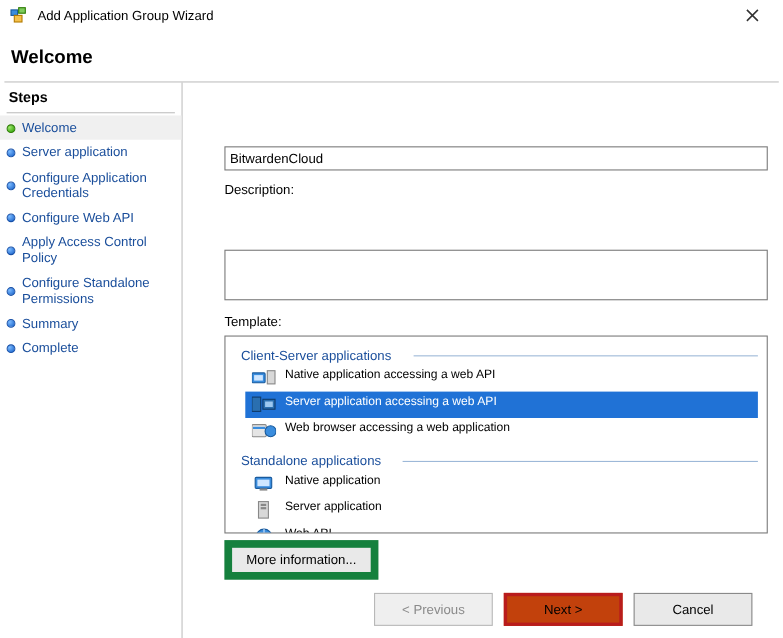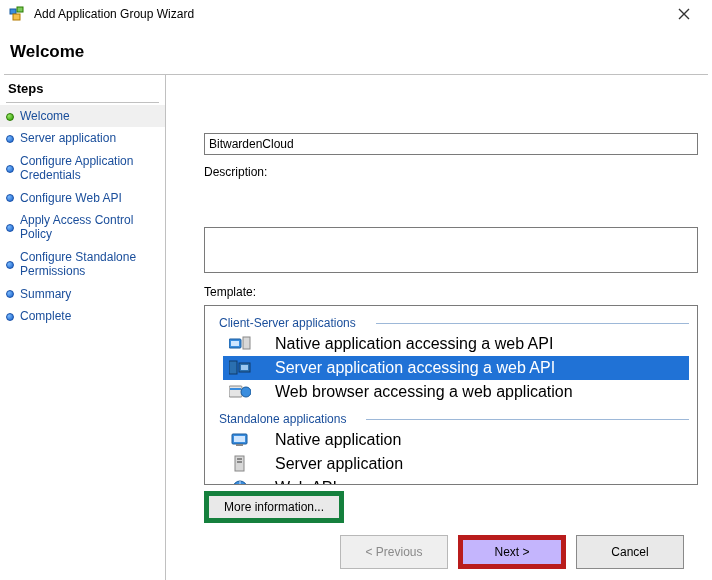--- a/index.html
+++ b/index.html
@@ -96,37 +96,37 @@
     font-size: 12px;
     display: flex;
     align-items: center;
     gap: 20px;
     margin: 4px 0 2px 6px;
   }
   .group-label .line { flex:1; height:1px; background:#9db8d8; }
   .tpl-item {
     display: flex;
     align-items: flex-start;
-    gap: 24px;
+    gap: 8px;
     padding: 3px 4px 3px 6px;
     margin-left: 10px;
-    font-size: 16px;
+    font-size: 11px;
   }
   .tpl-item.selected {
     background: #2072d6;
     color: #ffffff;
   }
   .icon-slot {
     width: 22px; height: 18px;
     display:flex; align-items:center; justify-content:center;
     flex-shrink:0;
   }
   .more-btn {
     margin-top: 6px;
-    border: 5px solid #15803d;
+    border: 7px solid #15803d;
     background: #e9e9e9;
     padding: 4px 12px;
     font: inherit;
     width: 140px;
     text-align: center;
     cursor: default;
   }
   .footer {
     display:flex;
     justify-content: flex-end;
@@ -136,21 +136,21 @@
   }
   .btn {
     width: 108px;
     padding: 5px 0;
     font: inherit;
     border: 1px solid #8a8a8a;
     background: #e9e9e9;
     text-align: center;
     cursor: default;
   }
-  .btn.primary { border: 5px solid #b91c1c; background:#c4b5fd; }
+  .btn.primary { border: 3px solid #b91c1c; background:#c2410c; }
   .btn.disabled { color: #8a8a8a; background:#efefef; border-color:#b8b8b8; }
 </style>
 </head>
 <body>
 
 <div class="titlebar">
   <span class="icon-slot">
     <svg width="16" height="16" viewBox="0 0 16 16">
       <rect x="1" y="3" width="6" height="5" fill="#3a8dde" stroke="#185a9d"></rect>
       <rect x="8" y="1" width="6" height="5" fill="#7ecb5d" stroke="#2a7a00"></rect>

